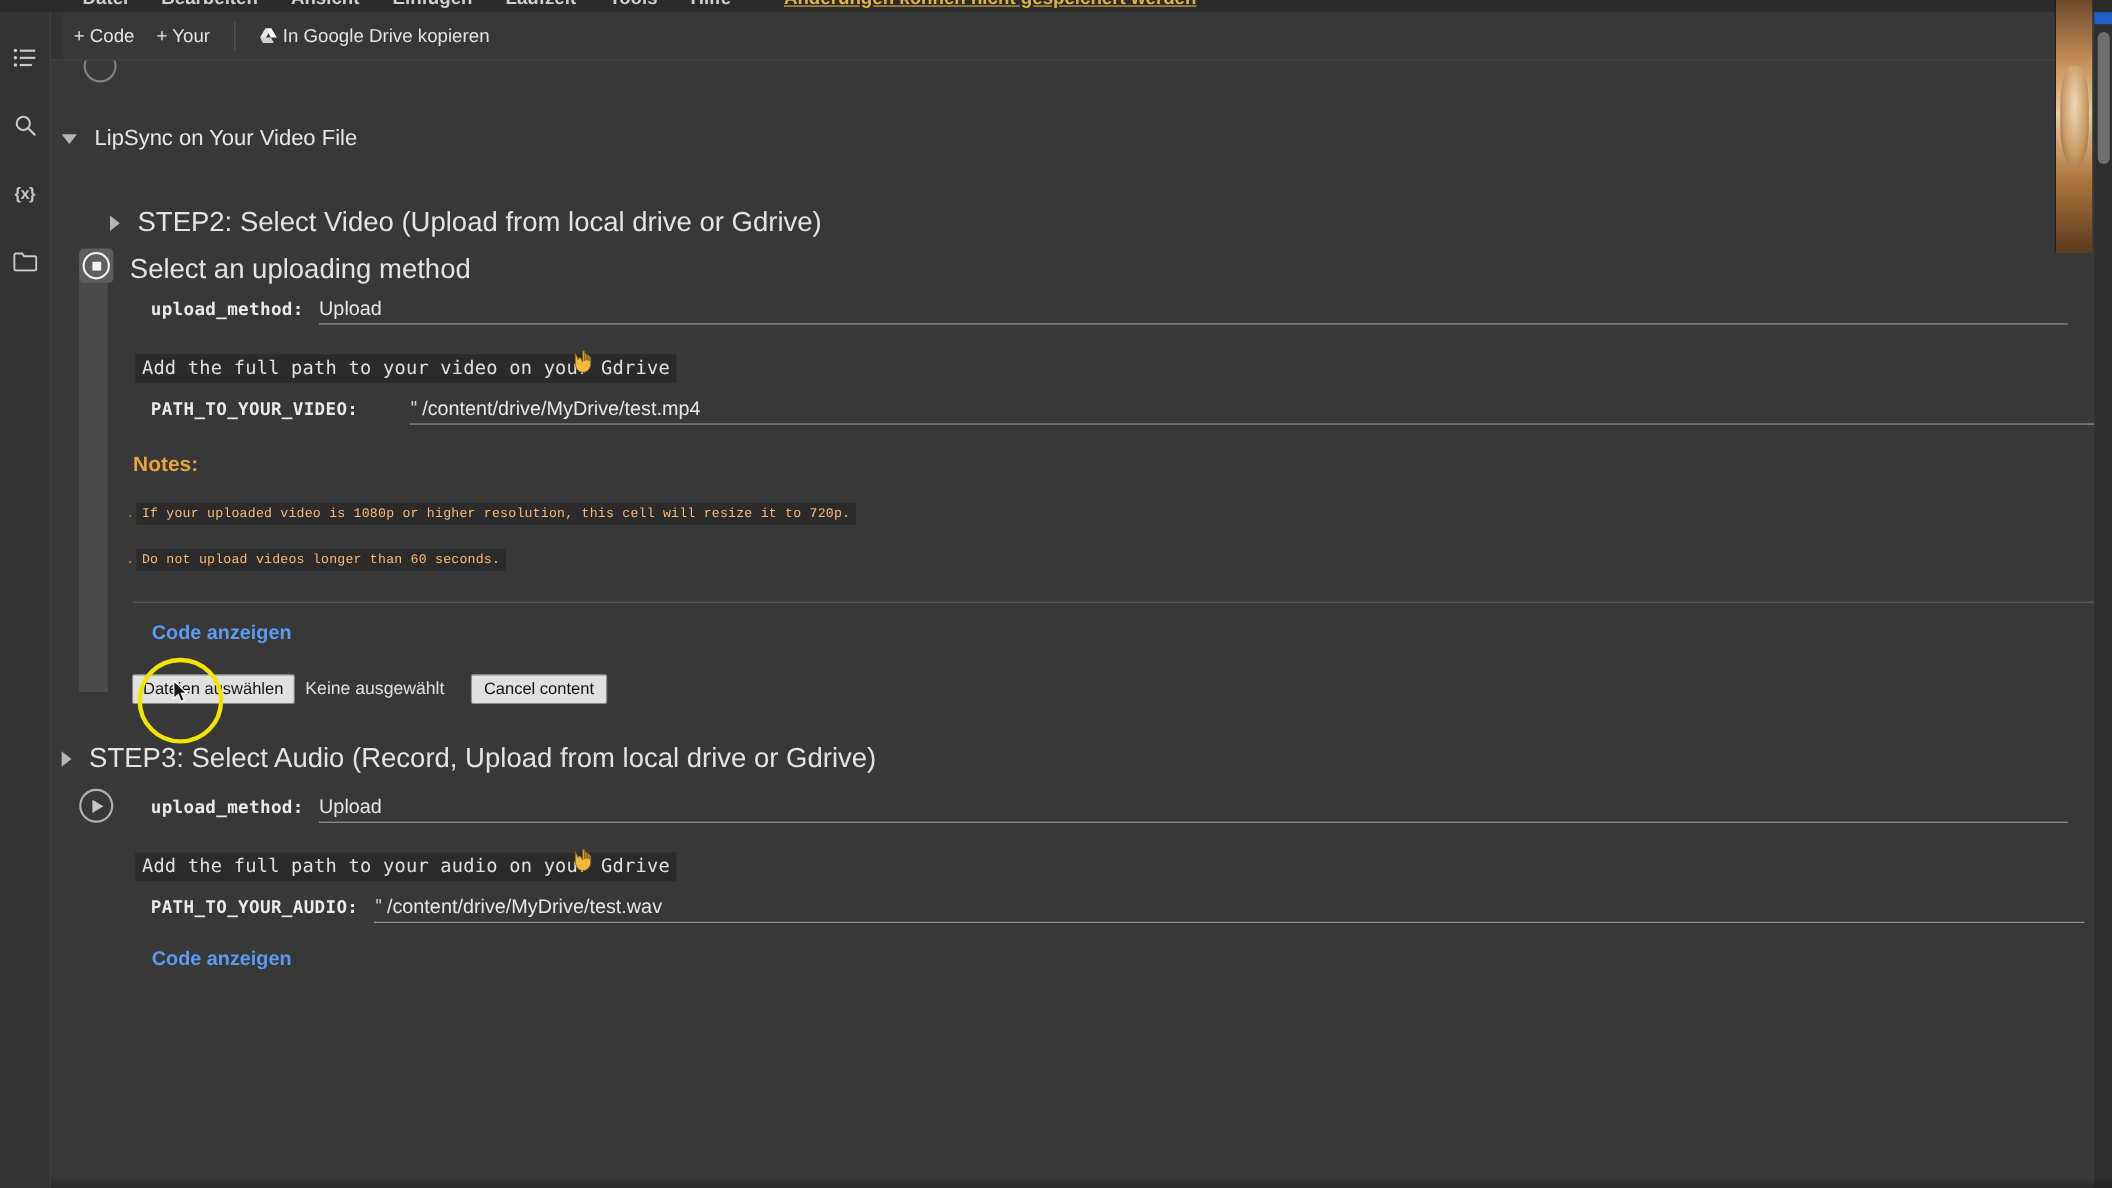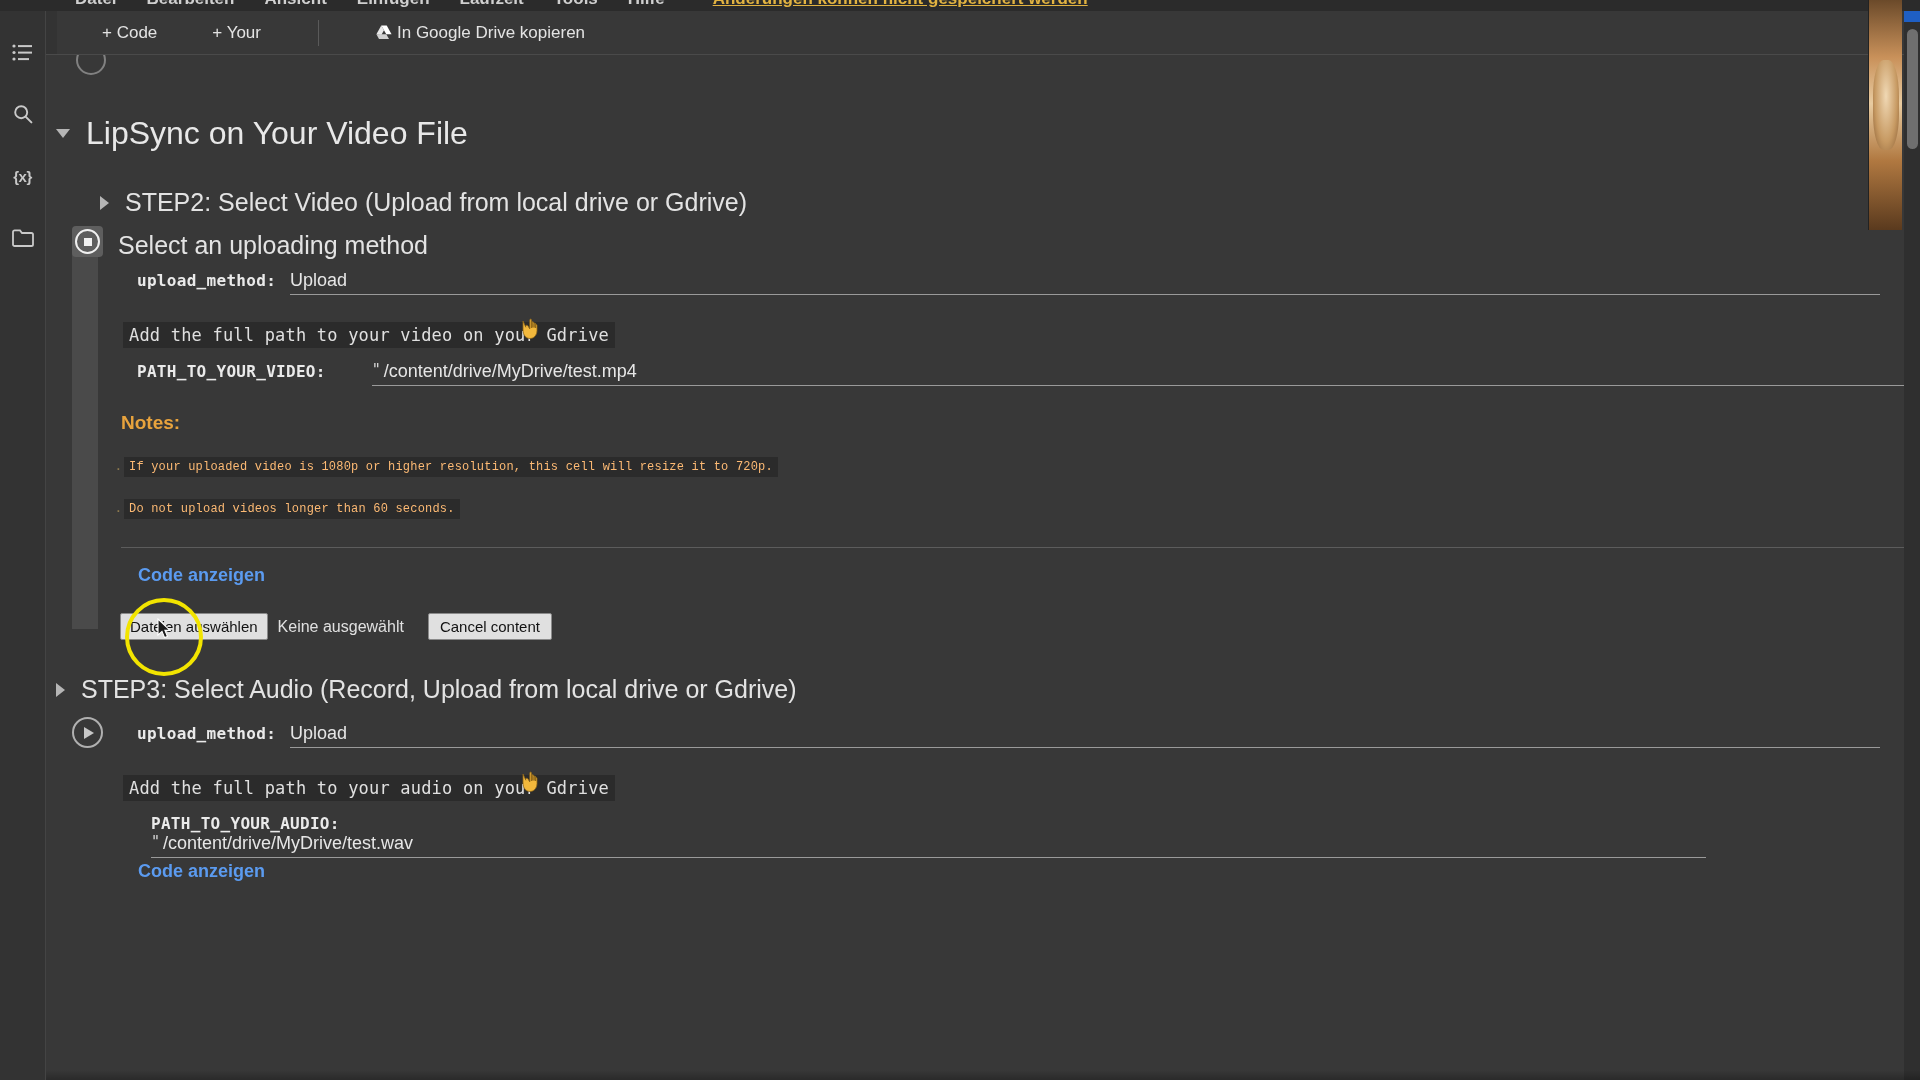--- a/index.html
+++ b/index.html
@@ -24,21 +24,20 @@
   .menubar-inner .mi { font-weight: 700; }
   .menubar-inner .unsaved {
     color: #e2b341; text-decoration: underline; font-weight: 700; margin-left: 18px;
   }
 
   
   .toolbar {
     position: absolute; left: 0; top: 11px; width: 1920px; height: 44px;
     background: #383838; display: flex; align-items: center;
     border-bottom: 1px solid #4a4a4a;
-    gap: 35px;
   }
   .toolbar .tb-pad { width: 57px; height: 100%; background: #333333; }
   .tb-btn {
     display: flex; align-items: center; gap: 5px;
     color: #e3e3e3; font-size: 17px; padding: 5px 10px; cursor: pointer;
     white-space: nowrap;
   }
   .tb-sep { width: 1px; height: 26px; background: #5a5a5a; margin: 0 12px; }
   .drive-ico { width: 16px; height: 15px; position: relative; display:inline-block; }
   .drive-ico svg { display: block; }
@@ -68,21 +67,21 @@
     border: 2px solid #9a9a9a; opacity: .75;
   }
 
   
   .head-row { position: absolute; display: flex; align-items: center; gap: 16px; }
   .tri {
     width: 0; height: 0; cursor: pointer;
   }
   .tri.down { border-left: 7px solid transparent; border-right: 7px solid transparent; border-top: 9px solid #b5b5b5; }
   .tri.right { border-top: 7px solid transparent; border-bottom: 7px solid transparent; border-left: 9px solid #b5b5b5; }
-  .h-big { font-size: 32px; color: #e8e8e8; font-weight: 400; white-space: nowrap; }
+  .h-big { font-size: 20px; color: #e8e8e8; font-weight: 400; white-space: nowrap; }
   .h-mid { font-size: 25px; color: #e3e3e3; font-weight: 400; white-space: nowrap; }
 
   
   .cell-bar {
     position: absolute; background: #4a4a4a; width: 26px;
   }
 
   
   .run-btn {
     position: absolute; width: 31px; height: 31px; border-radius: 50%;
@@ -357,21 +356,21 @@
     <div class="md-code" style="left:77px; top:720px;">Add the full path to your audio on your Gdrive</div>
     <span class="hand" style="left:473px; top:715px;">
       <svg width="22" height="24" viewBox="0 0 22 24">
         <path d="M4 4 L4 13 C4 18 7 21.5 11 21.5 C15 21.5 18 18 18 13.5 L18 8.5 C18 7.2 16.6 7.2 16.6 8.5 L16.6 11
                  L16.6 7 C16.6 5.7 15.2 5.7 15.2 7 L15.2 10.5 L15.2 6.2 C15.2 4.9 13.8 4.9 13.8 6.2 L13.8 10.5
                  L13.8 5.5 C13.8 4.2 12.4 4.2 12.4 5.5 L12.4 11 L12.4 3 C12.4 1.7 10.8 1.7 10.8 3 L10.8 12 L9 9
                  C8 7.4 6 8.6 6.8 10.2 Z" fill="#f2b83c" stroke="#8a6318" stroke-width="0.8"></path>
       </svg>
     </span>
 
-    <div class="form-row" style="left:91px; top:759px;flex-direction:column;">
+    <div class="form-row" style="left:91px; top:759px;">
       <span class="form-label">PATH_TO_YOUR_AUDIO:</span>
       <span class="form-field" style="width:1555px;">
         <span class="form-value"><span class="quote">"</span><span>/content/drive/MyDrive/test.wav</span></span>
         <span class="form-underline" style="width:1555px;"></span>
       </span>
     </div>
 
     <div class="link-code" style="left:92px; top:806px;">Code anzeigen</div>
 
   </div>

